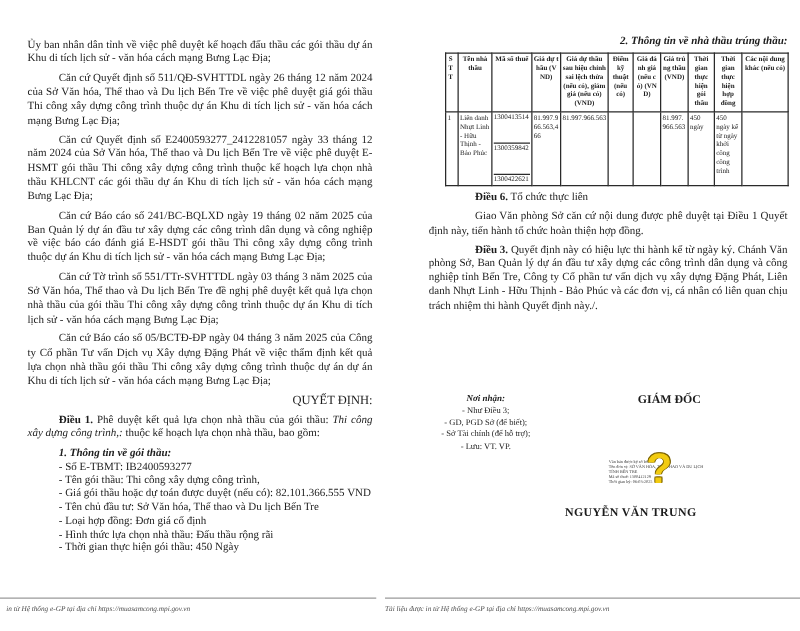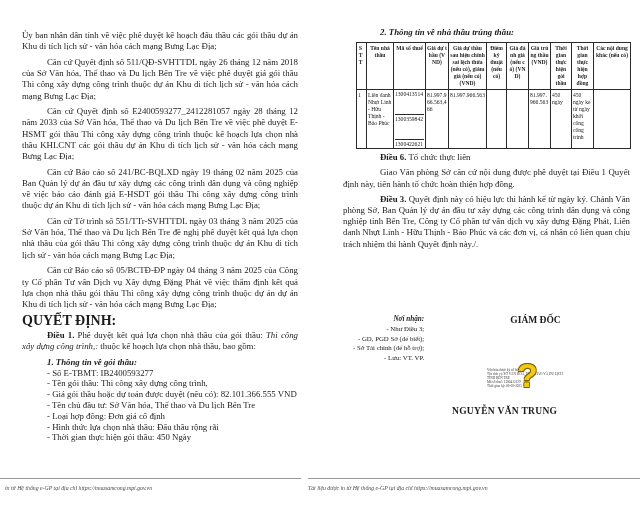--- a/index.html
+++ b/index.html
@@ -4,42 +4,42 @@
 <style>
   html,body{margin:0;padding:0;}
   body{width:640px;height:505px;position:relative;background:#fff;overflow:hidden;
        font-family:"Liberation Serif","DejaVu Serif",serif;color:#1c1c1c;
        -webkit-font-smoothing:antialiased;}
   .col{position:absolute;}
   
   #left-col{left:22px;top:30px;width:276px;font-size:8.8px;line-height:11.2px;text-align:justify;}
   #left-col p{margin:0 0 4.5px 0;text-indent:25px;}
   #left-col p.no-indent{text-indent:0;}
-  .center-heading{text-align:left;font-weight:bold;font-size:14px;margin:4px 0 4px 0 !important;text-indent:0 !important;}
+  .center-heading{text-align:right;font-weight:normal;font-size:10px;margin:4px 0 4px 0 !important;text-indent:0 !important;}
   .list-block{line-height:10.8px;}
   .list-block div{margin:0;padding-left:25px;}
   .sub-bold-italic{font-weight:bold;font-style:italic;}
   
   #right-col{left:343px;top:27px;width:287px;font-size:8.8px;line-height:11.2px;text-align:justify;}
-  #right-col .heading{font-weight:bold;font-style:italic;text-indent:37px;margin:0;text-align:left;}
+  #right-col .heading{font-weight:bold;font-style:italic;text-indent:37px;margin:0;text-align:right;}
   #right-col p{margin:3px 0 4px 0;text-indent:37px;}
   
   table.bid{border-collapse:collapse;table-layout:fixed;width:274px;margin:4px 0 0 13px;
             font-size:5.6px;line-height:7px;}
   table.bid th,table.bid td{border:1px solid #2a2a2a;vertical-align:top;padding:2px 1px;
             overflow:hidden;}
   table.bid th{font-weight:bold;text-align:center;}
   table.bid td{text-align:left;}
   td.c{text-align:center;}
   .brk{word-break:break-all;}
   .th-stt{word-break:break-all;letter-spacing:2px;}
   .tax-seg{border-bottom:1px solid #2a2a2a;height:23px;padding-top:1px;}
   .tax-seg:last-child{border-bottom:none;height:auto;}
   
-  #recipients{position:absolute;left:353px;top:315px;font-size:6.8px;line-height:9.4px;text-align:right;}
+  #recipients{position:absolute;left:353px;top:315px;font-size:6.8px;line-height:9.4px;text-align:center;}
   #recipients .label{font-weight:bold;font-style:italic;font-size:7.2px;}
   #director{position:absolute;left:458px;top:315px;width:155px;text-align:center;
             font-weight:bold;font-size:9.5px;}
   #stamp{position:absolute;left:487px;top:368px;width:170px;font-size:6.5px;line-height:7.4px;
          transform:scale(0.52);transform-origin:top left;color:#3a3a3a;text-align:left;}
   #stamp-q{position:absolute;left:517px;top:356px;font-size:34px;font-weight:bold;
            font-family:"Liberation Sans",sans-serif;
            text-shadow:0.7px 0.7px 0 #7a6100,-0.7px -0.7px 0 #7a6100,0.7px -0.7px 0 #7a6100,-0.7px 0.7px 0 #7a6100;}
   #signer{position:absolute;left:452px;top:406px;width:168px;
           font-weight:bold;font-size:9.5px;letter-spacing:0.3px;}
@@ -51,22 +51,22 @@
   #footer-left{left:5px;}
   #footer-right{left:308px;}
   .it{font-style:italic;}
   .b{font-weight:bold;}
 </style>
 </head>
 <body>
 
 <div class="col" id="left-col">
   <p class="no-indent">Ủy ban nhân dân tỉnh về việc phê duyệt kế hoạch đấu thầu các gói thầu dự án Khu di tích lịch sử - văn hóa cách mạng Bưng Lạc Địa;</p>
-  <p>Căn cứ Quyết định số 511/QĐ-SVHTTDL ngày 26 tháng 12 năm 2018 của Sở Văn hóa, Thể thao và Du lịch Bến Tre về việc phê duyệt giá gói thầu Thi công xây dựng công trình thuộc dự án Khu di tích lịch sử - văn hóa cách mạng Bưng Lạc Địa;</p>
-  <p>Căn cứ Quyết định số E2400593277_2412281057 ngày 28 tháng 12 năm 2033 của Sở Văn hóa, Thể thao và Du lịch Bến Tre về việc phê duyệt E-HSMT gói thầu Thi công xây dựng công trình thuộc kế hoạch lựa chọn nhà thầu KHLCNT các gói thầu dự án Khu di tích lịch sử - văn hóa cách mạng Bưng Lạc Địa;</p>
+  <p>Căn cứ Quyết định số 511/QĐ-SVHTTDL ngày 26 tháng 12 năm 2024 của Sở Văn hóa, Thể thao và Du lịch Bến Tre về việc phê duyệt giá gói thầu Thi công xây dựng công trình thuộc dự án Khu di tích lịch sử - văn hóa cách mạng Bưng Lạc Địa;</p>
+  <p>Căn cứ Quyết định số E2400593277_2412281057 ngày 33 tháng 12 năm 2024 của Sở Văn hóa, Thể thao và Du lịch Bến Tre về việc phê duyệt E-HSMT gói thầu Thi công xây dựng công trình thuộc kế hoạch lựa chọn nhà thầu KHLCNT các gói thầu dự án Khu di tích lịch sử - văn hóa cách mạng Bưng Lạc Địa;</p>
   <p>Căn cứ Báo cáo số 241/BC-BQLXD ngày 19 tháng 02 năm 2025 của Ban Quản lý dự án đầu tư xây dựng các công trình dân dụng và công nghiệp về việc báo cáo đánh giá E-HSDT gói thầu Thi công xây dựng công trình thuộc dự án Khu di tích lịch sử - văn hóa cách mạng Bưng Lạc Địa;</p>
   <p>Căn cứ Tờ trình số 551/TTr-SVHTTDL ngày 03 tháng 3 năm 2025 của Sở Văn hóa, Thể thao và Du lịch Bến Tre đề nghị phê duyệt kết quả lựa chọn nhà thầu của gói thầu Thi công xây dựng công trình thuộc dự án Khu di tích lịch sử - văn hóa cách mạng Bưng Lạc Địa;</p>
   <p>Căn cứ Báo cáo số 05/BCTĐ-ĐP ngày 04 tháng 3 năm 2025 của Công ty Cổ phần Tư vấn Dịch vụ Xây dựng Đặng Phát về việc thẩm định kết quả lựa chọn nhà thầu gói thầu Thi công xây dựng công trình thuộc dự án dự án Khu di tích lịch sử - văn hóa cách mạng Bưng Lạc Địa;</p>
   <p class="center-heading">QUYẾT ĐỊNH:</p>
   <p><span class="b">Điều 1.</span><span> Phê duyệt kết quả lựa chọn nhà thầu của gói thầu: </span><span class="it">Thi công xây dựng công trình,:</span><span> thuộc kế hoạch lựa chọn nhà thầu, bao gồm:</span></p>
   <div class="list-block">
     <div class="sub-bold-italic">1. Thông tin về gói thầu:</div>
     <div>- Số E-TBMT: IB2400593277</div>
     <div>- Tên gói thầu: Thi công xây dựng công trình,</div>
     <div>- Giá gói thầu hoặc dự toán được duyệt (nếu có): 82.101.366.555 VND</div>

